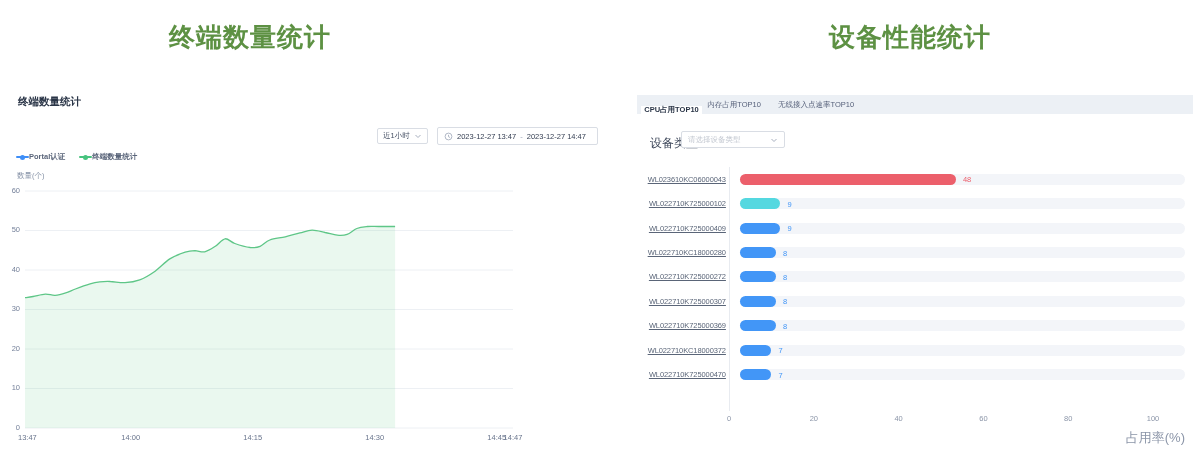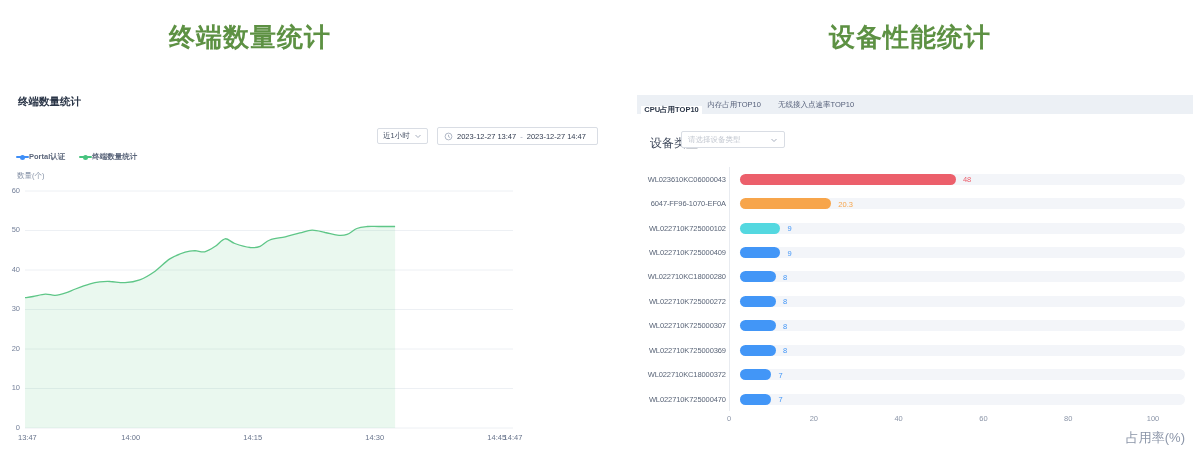--- a/index.html
+++ b/index.html
@@ -37,21 +37,21 @@
   .tab.t2{width:64px;}
   .tab.t3{width:100px;}
   .tab.active{background:#fff;color:#2a3547;font-weight:700;}
   .devtype-label{position:absolute;left:650px;top:135px;font-size:12px;color:#3c4659;}
   .devtype-select{left:681px;top:131px;width:104px;height:17px;padding:0 6px;justify-content:space-between;cursor:pointer;align-items:center;}
   .devtype-select .ph{color:#c2c7d0;}
 
   #bar-area{position:absolute;left:645px;top:167px;width:540px;height:245px;}
   .vaxis{position:absolute;left:84px;top:0;width:1px;height:244px;background:#e8ebf0;}
   .brow{display:flex;align-items:center;height:24.45px;position:relative;}
-  .bname{width:82px;margin-right:2px;text-align:right;font-size:7.5px;color:#5a6578;letter-spacing:-0.1px;white-space:nowrap;}
+  .bname{width:82px;margin-right:2px;text-align:right;font-size:7.5px;color:#5a6578;letter-spacing:-0.1px;white-space:nowrap;text-decoration:underline;}
   .btrack{position:relative;width:451px;height:11px;border-radius:5.5px;background:var(--bar-track,#f3f5f9);margin-left:12px;}
   .bbar{position:absolute;left:0;top:0;height:11px;border-radius:5.5px;}
   .bval{position:absolute;top:50%;transform:translateY(-50%);font-size:7.5px;}
   #bar-axis{position:absolute;left:645px;top:414px;width:540px;height:10px;font-size:7.5px;color:#8b95a8;}
   .btick{position:absolute;top:0;width:30px;margin-left:-15px;text-align:center;}
   .xaxis-label{position:absolute;left:1123px;top:429px;width:62px;text-align:right;font-size:13px;color:#8b95a8;}
 
   .icon-svg{flex:none;display:block;}
 </style>
 </head>
@@ -143,27 +143,20 @@
       <div class="vaxis"></div>
       <div id="bar-rows">
           <div class="brow">
             <span class="bname">WL023610KC06000043</span>
             <div class="btrack">
               <div class="bbar" style="width: 216px; background: rgb(236, 95, 107);"></div>
               <span class="bval" style="left: 223px; color: rgb(236, 95, 107);">48</span>
             </div>
           </div>
           <div class="brow">
-            <span class="bname">6047-FF96-1070-EF0A</span>
-            <div class="btrack">
-              <div class="bbar" style="width: 91.4px; background: rgb(247, 165, 75);"></div>
-              <span class="bval" style="left: 98.4px; color: rgb(247, 165, 75);">20.3</span>
-            </div>
-          </div>
-          <div class="brow">
             <span class="bname">WL022710K725000102</span>
             <div class="btrack">
               <div class="bbar" style="width: 40.5px; background: rgb(84, 216, 224);"></div>
               <span class="bval" style="left: 47.5px; color: rgb(66, 150, 247);">9</span>
             </div>
           </div>
           <div class="brow">
             <span class="bname">WL022710K725000409</span>
             <div class="btrack">
               <div class="bbar" style="width: 40.5px; background: rgb(66, 150, 247);"></div>

